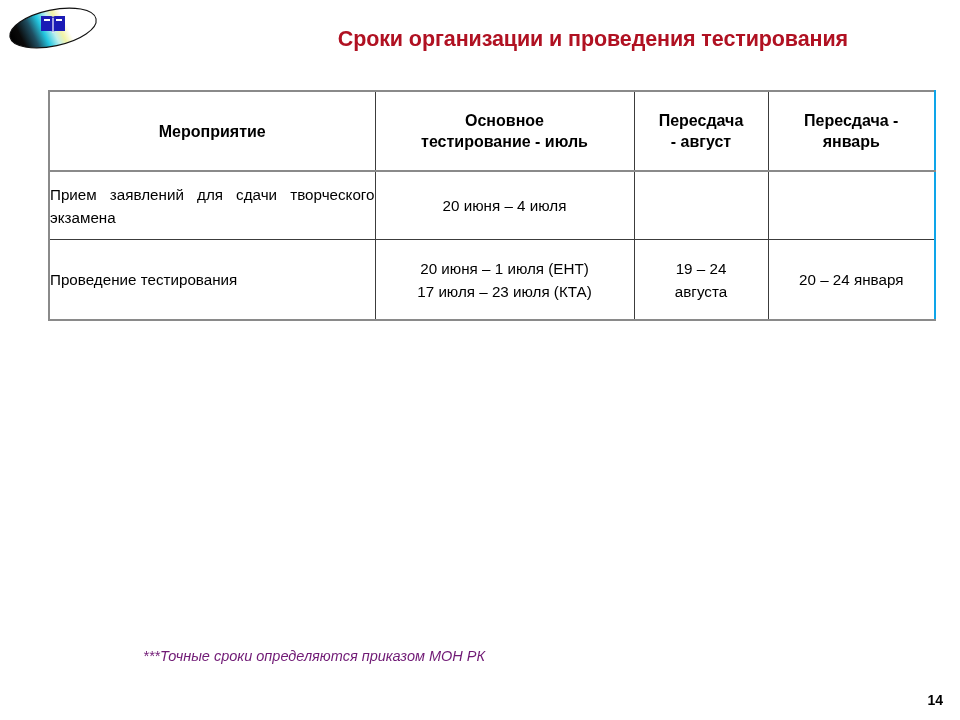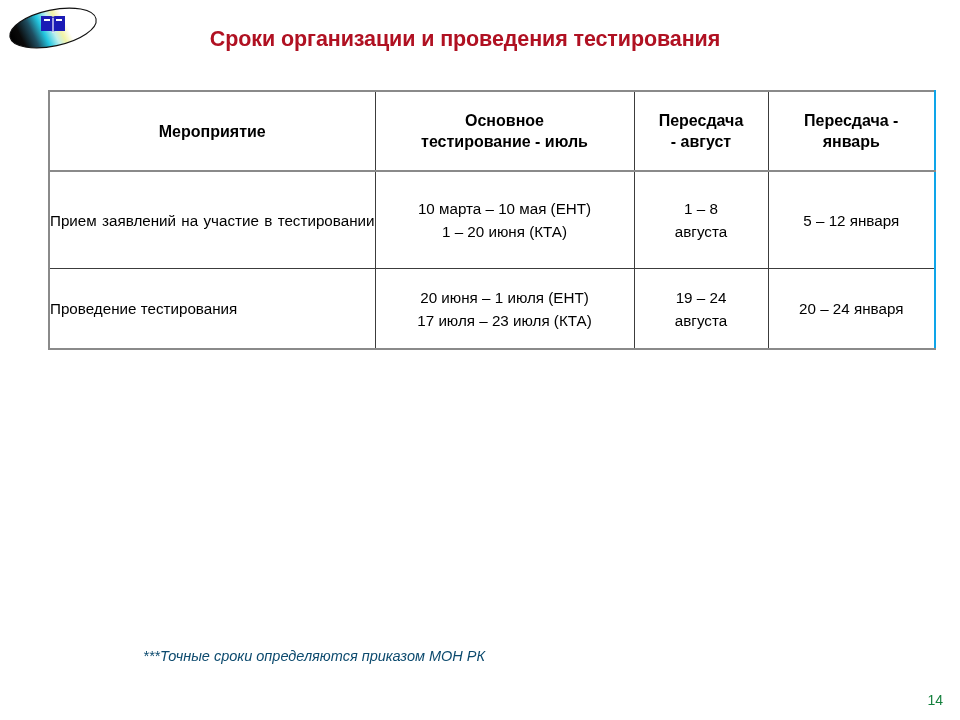--- a/index.html
+++ b/index.html
@@ -21,24 +21,24 @@
     position: absolute;
     left: 4px;
     top: 4px;
     width: 98px;
     height: 48px;
   }
 
   
   #title-block {
     position: absolute;
-    left: 100px;
+    left: 118px;
     top: 26px;
     width: 730px;
-    text-align: center;
+    text-align: right;
   }
   .title-line {
     font-size: 21.5px;
     font-weight: bold;
     color: #B01122;
     line-height: 26px;
     letter-spacing: -0.1px;
     white-space: nowrap;
   }
 
@@ -117,32 +117,32 @@
   tr.r5 td { height: 79px; }
 
   
   #footnote {
     position: absolute;
     left: 143px;
     top: 648px;
     font-size: 14.5px;
     font-style: italic;
     font-weight: normal;
-    color: #0c4a6e;
+    color: #701a75;
     white-space: nowrap;
   }
 
   
   #page-number {
     position: absolute;
     right: 17px;
     top: 692px;
     font-size: 14px;
-    color: #15803d;
-    font-weight: normal;
+    color: #000000;
+    font-weight: bold;
   }
 </style>
 </head>
 <body>
 
 <div id="logo">
   <svg width="98" height="48" viewBox="0 0 98 48" xmlns="http://www.w3.org/2000/svg">
     <defs>
       <linearGradient id="ovalGrad" x1="0" y1="0.55" x2="1" y2="0.45">
         <stop offset="0.00" stop-color="#000000"></stop>
@@ -194,35 +194,29 @@
         <span>- август</span>
       </th>
       <th class="hdr-cell">
         <span>Пересдача -</span><br>
         <span>январь</span>
       </th>
     </tr>
   </thead>
   <tbody>
 
-    <tr class="r1">
-      <td class="ev-cell">Прием заявлений на участие в тестировании</td>
-      <td class="date-cell">
-        <span>10 марта – 10 мая (ЕНТ)</span><br>
-        <span>1 – 20 июня  (КТА)</span>
-      </td>
-      <td class="date-cell">
-        <span>1 – 8</span><br>
-        <span>августа</span>
-      </td>
-      <td class="date-cell">
-        <span>5 – 12 января</span>
-      </td>
+
+    <tr class="r2">
+      <td class="ev-cell">Прием заявлений для сдачи творческого экзамена</td>
+      <td class="date-cell">
+        <span>20 июня – 4 июля</span>
+      </td>
+      <td class="date-cell empty-cell"></td>
+      <td class="date-cell empty-cell"></td>
     </tr>
-
 
 
 
     <tr class="r5">
       <td class="ev-cell no-justify">Проведение тестирования</td>
       <td class="date-cell">
         <span>20 июня – 1 июля (ЕНТ)</span><br>
         <span>17 июля – 23 июля (КТА)</span>
       </td>
       <td class="date-cell">

